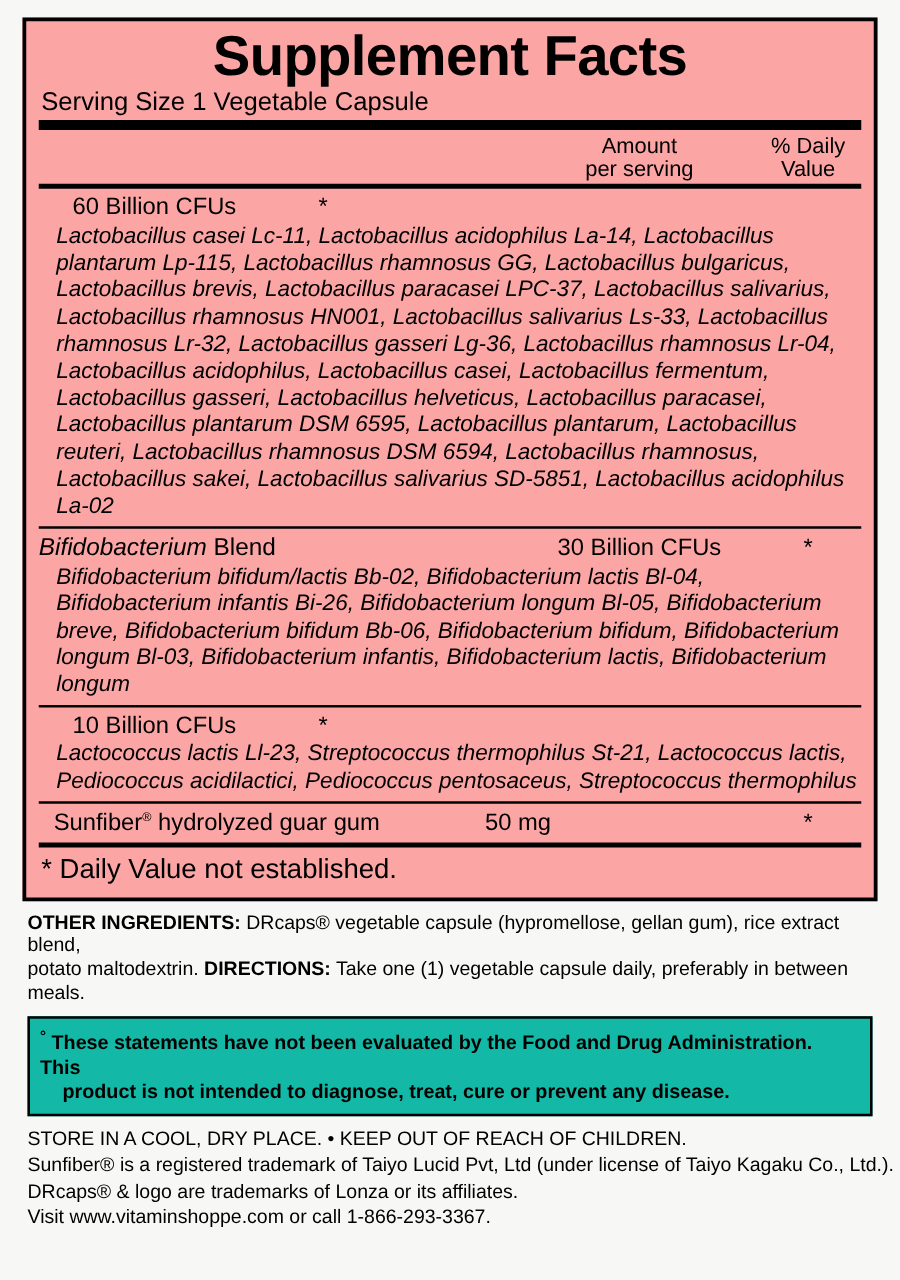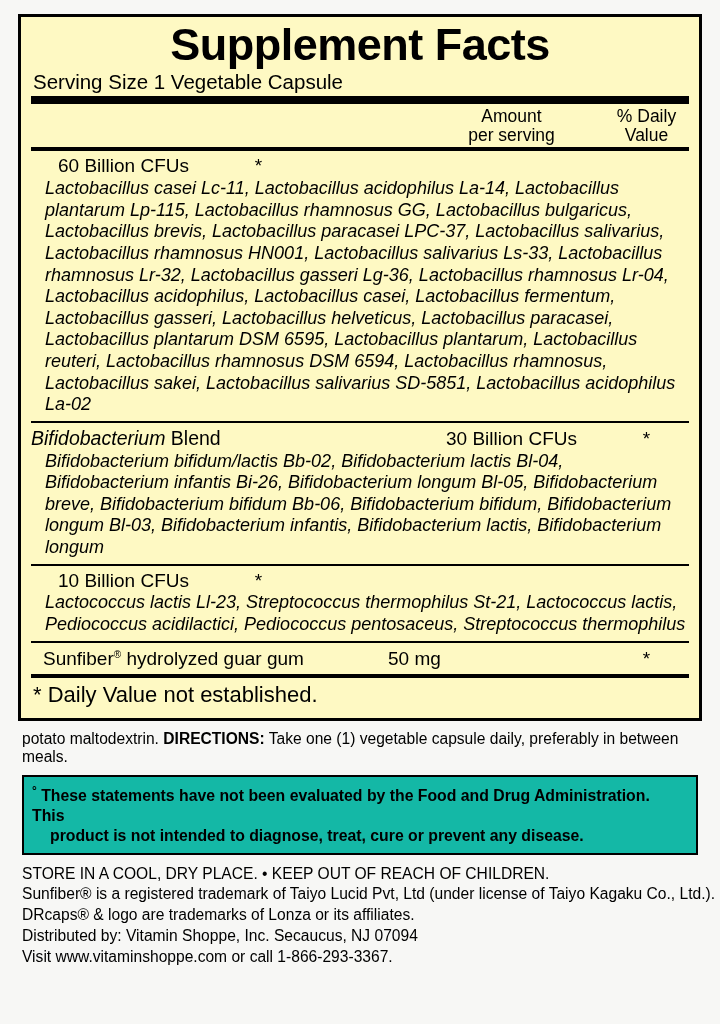--- a/index.html
+++ b/index.html
@@ -19,21 +19,21 @@
     width: 720px;
     height: 1024px;
     background: #f7f7f5;
     box-sizing: border-box;
     padding: 14px 18px 6px 18px;
   }
 
   
   .panel {
     border: 3px solid #000;
-    background: #fef9c3;
+    background: #fca5a5;
     box-sizing: border-box;
     padding: 4px 10px 6px 10px;
   }
   .sf-title {
     font-size: 45px;
     font-weight: bold;
     line-height: 0.98;
     letter-spacing: -0.5px;
     text-align: center;
     margin: 2px 0 0 0;
@@ -218,30 +218,30 @@
       <div class="sunfiber-dv">*</div>
     </div>
 
     <div class="rule-med"></div>
 
     <div class="dv-note">* Daily Value not established.</div>
 
   </div>
 
   <div class="other-block">
+    <div><b>OTHER INGREDIENTS:</b><span> DRcaps® vegetable capsule (hypromellose, gellan gum), rice extract blend,</span></div>
     <div><span>potato maltodextrin. </span><b>DIRECTIONS:</b><span> Take one (1) vegetable capsule daily, preferably in between meals.</span></div>
   </div>
 
   <div class="disclaimer">
     <span class="deg">°</span>
     <span>These statements have not been evaluated by the Food and Drug Administration. This</span>
     <span class="l2">product is not intended to diagnose, treat, cure or prevent any disease.</span>
   </div>
 
   <div class="footer">
     <div>STORE IN A COOL, DRY PLACE. • KEEP OUT OF REACH OF CHILDREN.</div>
     <div>Sunfiber® is a registered trademark of Taiyo Lucid Pvt, Ltd (under license of Taiyo Kagaku Co., Ltd.).</div>
     <div>DRcaps® &amp; logo are trademarks of Lonza or its affiliates.</div>
-    <div>Distributed by: Vitamin Shoppe, Inc. Secaucus, NJ 07094</div>
     <div>Visit www.vitaminshoppe.com or call 1-866-293-3367.</div>
   </div>
 
 </div>
 
 </body></html>

